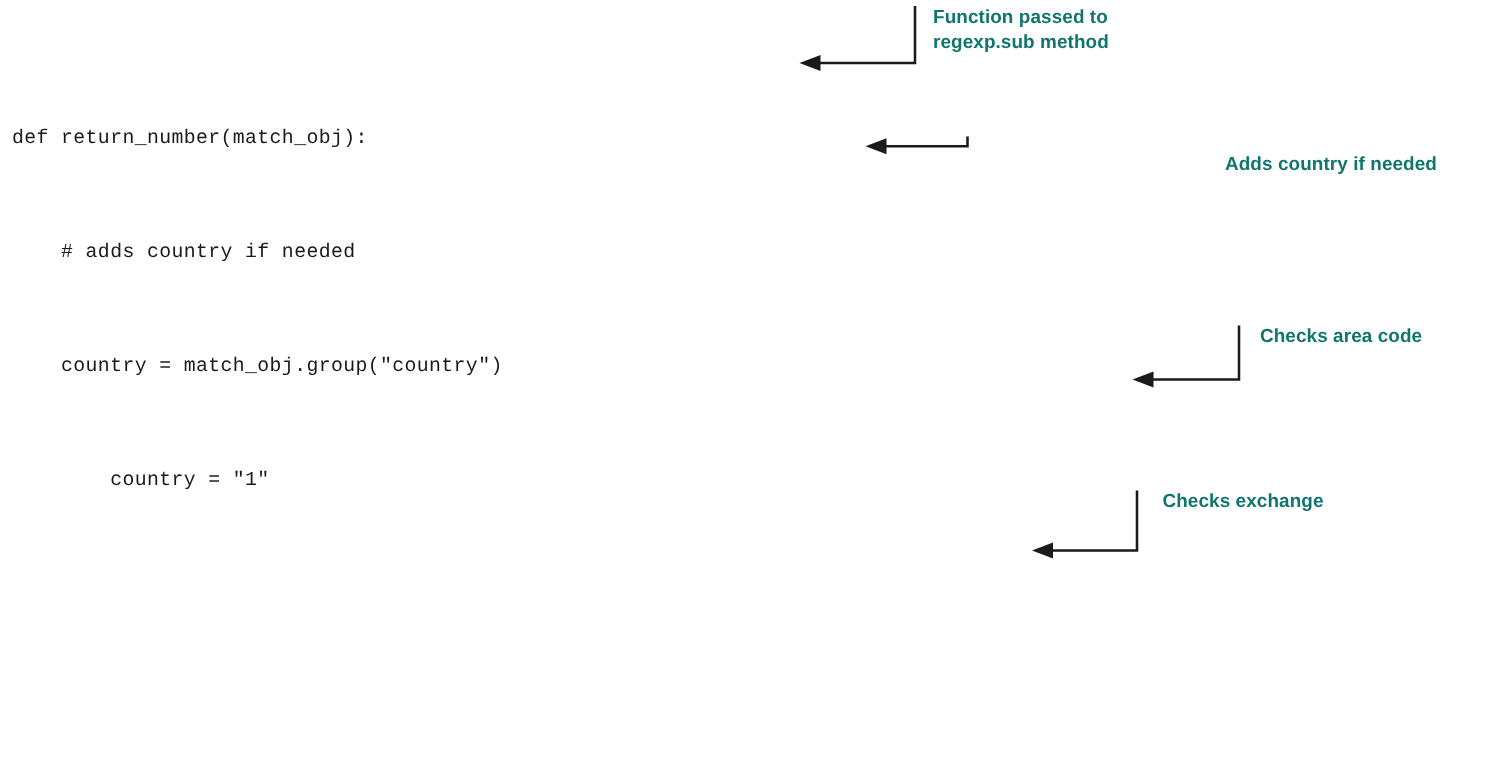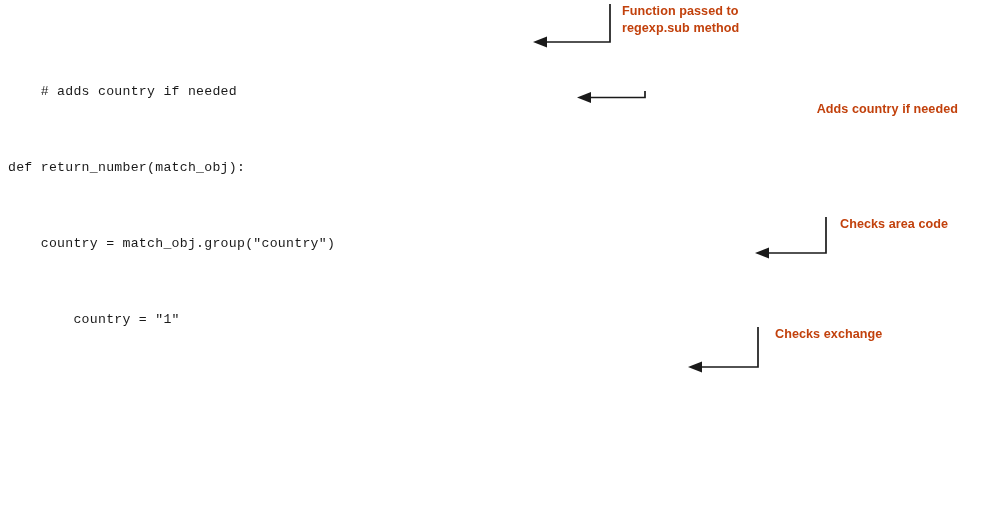--- a/index.html
+++ b/index.html
@@ -49,41 +49,41 @@
   
   .callout {
     position: absolute;
   }
   .callout-text {
     position: absolute;
     font-family: "Liberation Sans", sans-serif;
     font-weight: bold;
     font-size: 12.6px;
     line-height: 16.5px;
-    color: #c2410c;
+    color: #0f766e;
     white-space: pre-line;
     letter-spacing: 0.005em;
   }
   .leader {
     position: absolute;
     overflow: visible;
   }
   .leader svg {
     display: block;
     overflow: visible;
   }
 </style>
 </head>
 <body>
 
 <div id="figure">
 
   <div class="code-listing">
+    <span class="code-line">def return_number(match_obj):</span>
     <span class="code-line">    # adds country if needed</span>
-    <span class="code-line">def return_number(match_obj):</span>
     <span class="code-line">    country = match_obj.group("country")</span>
     <span class="code-line">        country = "1"</span>
     <span class="code-line blank"></span>
     
     
     
     
     
     
     

